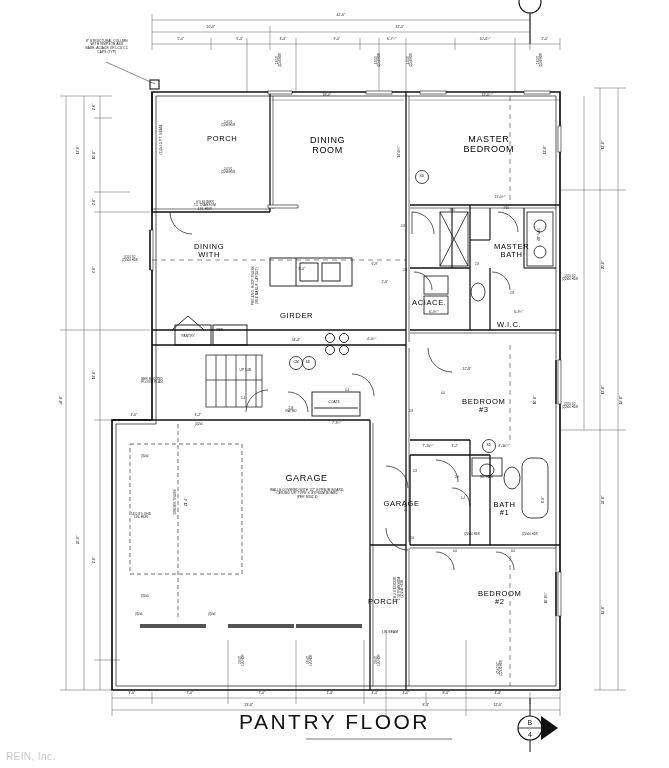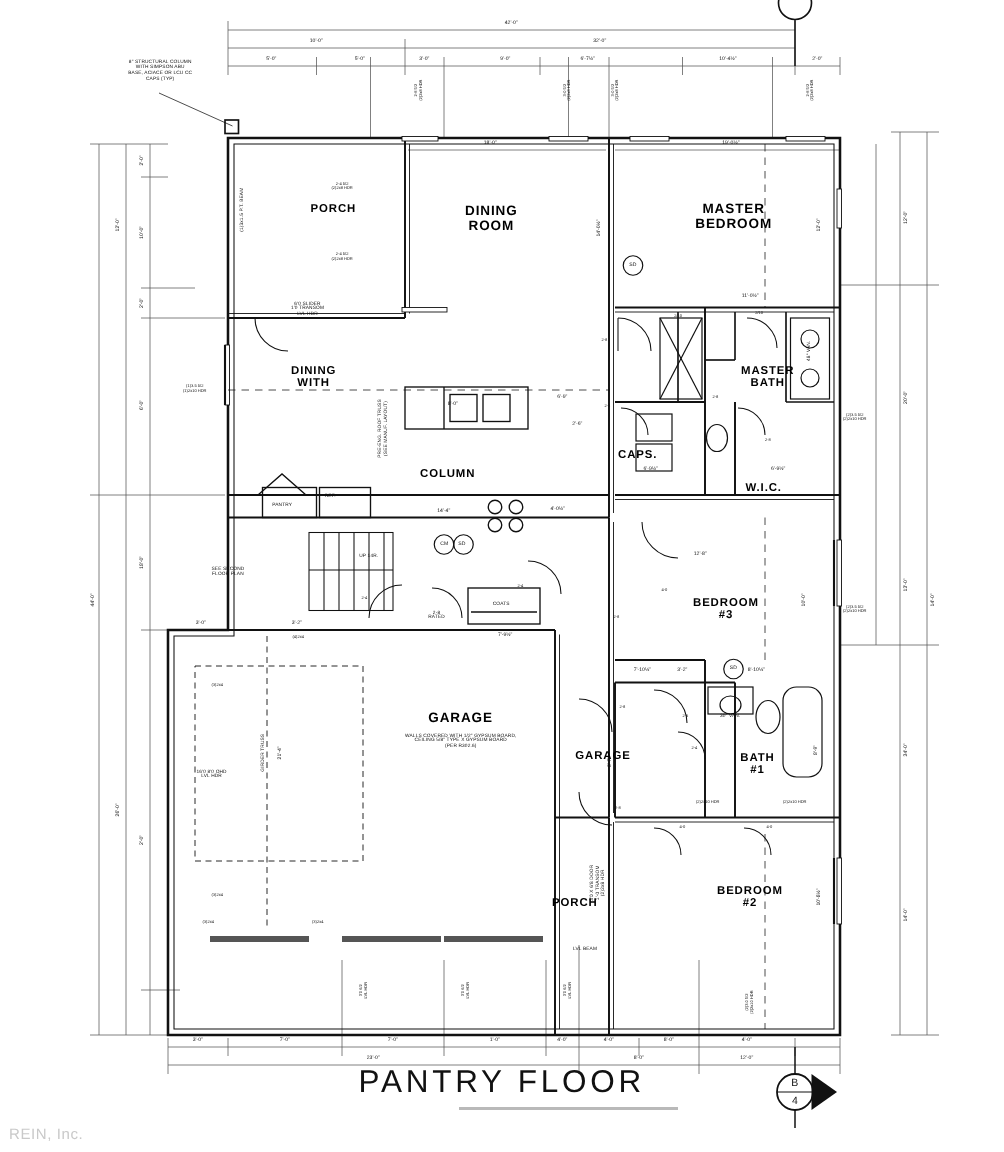--- a/index.html
+++ b/index.html
@@ -1,20 +1,20 @@
 <!DOCTYPE html>
 <html><head>
 <meta charset="utf-8">
 <style>
   html,body{margin:0;padding:0;background:#ffffff;}
   body{width:669px;height:768px;position:relative;overflow:hidden;
        font-family:"Liberation Sans",sans-serif;color:#000;}
   #plan{position:absolute;left:0;top:0;width:669px;height:768px;}
   .lbl{position:absolute;white-space:pre;text-align:center;line-height:1.15;}
-  .room{font-weight:bold;letter-spacing:.6px;}
+  .room{font-weight:normal;letter-spacing:.6px;}
   .tiny{font-size:3.2px;letter-spacing:.1px;color:#111;}
   .tiny2{font-size:2.7px;letter-spacing:0;color:#111;}
   .dim{font-size:3.4px;color:#111;}
   #title{position:absolute;left:0;right:0;bottom:34px;text-align:center;
          font-size:21px;letter-spacing:2.5px;color:#111;}
   #titleline{position:absolute;left:306px;width:146px;bottom:28px;height:2px;background:#b9b9b9;}
   #wm{position:absolute;left:6px;bottom:6px;font-size:10px;color:#c9c9c9;letter-spacing:.4px;}
 </style>
 </head>
 <body>
@@ -276,24 +276,24 @@
 </svg>
 
 <div id="overlay">
     <div class="lbl room" style="font-size: 7.6px; left: 207px; top: 134.5px;">PORCH</div>
     <div class="lbl room" style="font-size: 9px; left: 310px; top: 134.5px;">DINING
 ROOM</div>
     <div class="lbl room" style="font-size: 9px; left: 463.5px; top: 133.5px;">MASTER
 BEDROOM</div>
     <div class="lbl room" style="font-size: 7.6px; left: 194px; top: 242.5px;">DINING
 WITH</div>
-    <div class="lbl room" style="font-size: 7.6px; left: 280px; top: 311.5px;">COLUMN</div>
+    <div class="lbl room" style="font-size: 7.6px; left: 280px; top: 311.5px;">GIRDER</div>
     <div class="lbl room" style="font-size: 7.6px; left: 494px; top: 242.5px;">MASTER
 BATH</div>
-    <div class="lbl room" style="font-size: 7.6px; left: 412px; top: 298.5px;">CAPS.</div>
+    <div class="lbl room" style="font-size: 7.6px; left: 412px; top: 298.5px;">ACIACE.</div>
     <div class="lbl room" style="font-size: 7.6px; left: 497px; top: 320.5px;">W.I.C.</div>
     <div class="lbl room" style="font-size: 7.6px; left: 462px; top: 397.5px;">BEDROOM
 #3</div>
     <div class="lbl room" style="font-size: 7.6px; left: 493.5px; top: 500.5px;">BATH
 #1</div>
     <div class="lbl room" style="font-size: 9px; left: 285.5px; top: 473px;">GARAGE</div>
     <div class="lbl room" style="font-size: 7.6px; left: 383.5px; top: 499.5px;">GARAGE</div>
     <div class="lbl room" style="font-size: 7.6px; left: 368px; top: 597.5px;">PORCH</div>
     <div class="lbl room" style="font-size: 7.6px; left: 478px; top: 589.5px;">BEDROOM
 #2</div>

